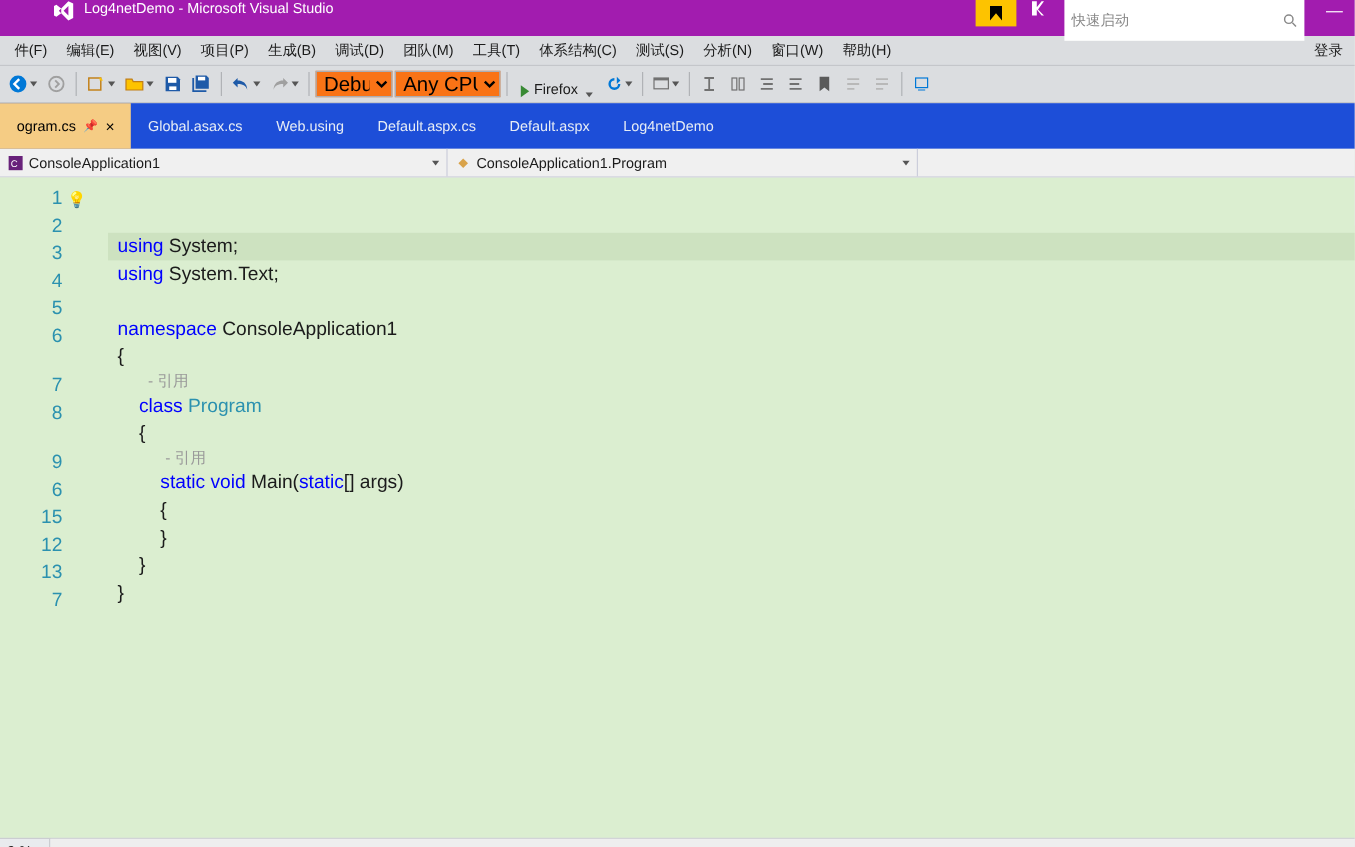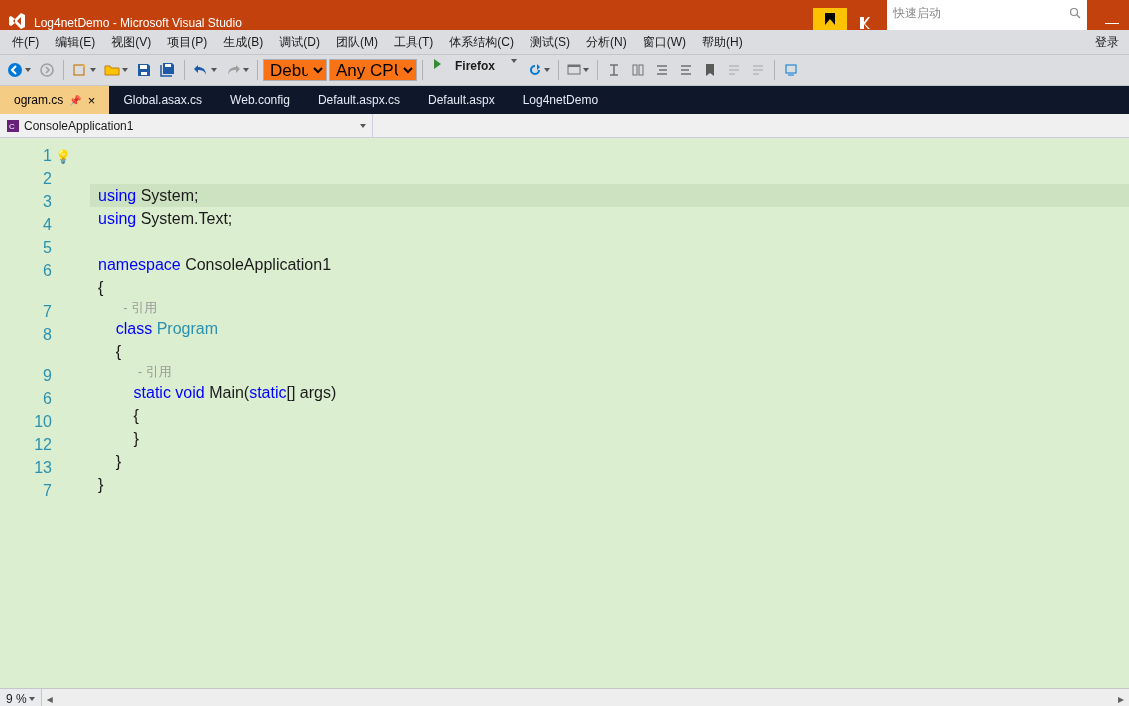--- a/index.html
+++ b/index.html
@@ -1,19 +1,19 @@
 <!DOCTYPE html>
 <html><head>
 <meta charset="utf-8">
 <style>
 * { margin:0; padding:0; box-sizing:border-box; font-family:"Microsoft YaHei","Segoe UI",sans-serif; }
 body { background:#e8ebed; width:1129px; height:706px; overflow:hidden; font-size:12px; color:#1b1b1b; }
 
 
-.titlebar { height:30px; background:#c2410c; display:flex; align-items:flex-end; color:#fff; }
+.titlebar { height:30px; background:#a21caf; display:flex; align-items:flex-start; color:#fff;padding-left:36px; }
 .titlebar .vs-logo { width:34px; display:flex; justify-content:center; }
 .titlebar .title { flex:0 0 auto; padding-right:8px; }
 .titlebar .spacer { flex:1; }
 .titlebar .flag { width:34px; height:22px; background:#fdc300; display:flex; align-items:center; justify-content:center; margin-right:4px; }
 .titlebar .notif { width:28px; display:flex; justify-content:center; }
 .titlebar .search { flex:0 0 200px; height:34px; background:#fff; display:flex; align-items:center; padding:0 6px; color:#888; margin:0 8px; }
 .titlebar .search span { flex:1; }
 .titlebar .winbtn { width:34px; text-align:center; font-size:14px; }
 
 
@@ -21,26 +21,26 @@
 .menubar .m { padding:0 8px; line-height:24px; }
 .menubar .spacer { flex:1; }
 .menubar .login { padding:0 6px; }
 
 
 .toolbar { height:32px; background:#dbdde0; border-top:1px solid #c4c6ca; border-bottom:1px solid #c4c6ca; display:flex; align-items:center; padding:0 4px; gap:2px; }
 .toolbar .btn { min-width:22px; height:22px; display:flex; align-items:center; justify-content:center; padding:0 3px; }
 .toolbar .btn.blue svg path, .toolbar .btn.blue svg circle { fill:#0078d7; }
 .toolbar .sep { width:1px; height:20px; background:#b0b2b6; margin:0 3px; }
 .toolbar select { height:22px; border:1px solid #abadb3; background:#f97316; font-size:17px; padding:0 2px; }
-.toolbar .play { display:flex; align-items:flex-start; gap:14px; padding:0 6px; height:22px;font-weight:bold; }
+.toolbar .play { display:flex; align-items:flex-end; gap:4px; padding:0 6px; height:22px; }
 .toolbar .play .tri { width:0; height:0; border-left:7px solid #388a34; border-top:5px solid transparent; border-bottom:5px solid transparent; }
 .toolbar .dd { width:0; height:0; border-left:3px solid transparent; border-right:3px solid transparent; border-top:4px solid #555; margin-left:2px; }
 
 
-.doctabs { height:28px; background:#0f172a; display:flex; align-items:stretch; }
+.doctabs { height:38px; background:#1d4ed8; display:flex; align-items:stretch; }
 .doctabs .tab { padding:0 14px; display:flex; align-items:center; color:#e6ecf5; font-size:12px; gap:6px; }
 .doctabs .tab.active { background:#f5cc84; color:#000; }
 .doctabs .tab .pin { font-size:10px; }
 .doctabs .tab .close { font-size:13px; }
 
 
 .navbar { height:24px; background:#f0f0f0; border-bottom:1px solid #cccedb; display:flex; align-items:center; }
 .navbar .cell { display:flex; align-items:center; height:100%; border-right:1px solid #cccedb; padding:0 6px; gap:4px; }
 .navbar .cell .dd { margin-left:auto; }
 .navbar .ico { width:14px; height:14px; display:flex; align-items:center; justify-content:center; }
@@ -250,21 +250,21 @@
 <div class="doctabs">
   <div class="tab active">
     <span>ogram.cs</span>
     <span class="pin">📌</span>
     <span class="close">×</span>
   </div>
   <div class="tab">
       <span>Global.asax.cs</span>
     </div>
   <div class="tab">
-      <span>Web.config</span>
+      <span>Web.using</span>
     </div>
   <div class="tab">
       <span>Default.aspx.cs</span>
     </div>
   <div class="tab">
       <span>Default.aspx</span>
     </div>
   <div class="tab">
       <span>Log4netDemo</span>
     </div>
@@ -272,37 +272,46 @@
 
 <div class="navbar">
   <div class="cell c1">
     <div class="ico">
         <svg width="12" height="12" viewBox="0 0 12 12">
           <rect width="12" height="12" fill="#68217a"></rect>
           <text x="2" y="9" font-size="8" fill="#fff">C</text>
         </svg>
       </div>
     <span>ConsoleApplication1</span>
+      <div class="dd"></div>
+  </div>
+  <div class="cell c2">
+    <div class="ico">
+        <svg width="12" height="12" viewBox="0 0 12 12">
+          <path d="M2 6l4-4 4 4-4 4z" fill="#d9a34a"></path>
+        </svg>
+      </div>
+    <span>ConsoleApplication1.Program</span>
       <div class="dd"></div>
   </div>
 </div>
 
 <div class="editor">
   <div class="gutter">
     <div class="ln bulb">1</div>
     <div class="ln">2</div>
     <div class="ln">3</div>
     <div class="ln">4</div>
     <div class="ln">5</div>
     <div class="ln">6</div>
     <div class="ln" style="margin-top:18px">7</div>
     <div class="ln">8</div>
     <div class="ln" style="margin-top:18px">9</div>
     <div class="ln">6</div>
-    <div class="ln">10</div>
+    <div class="ln">15</div>
     <div class="ln">12</div>
     <div class="ln">13</div>
     <div class="ln">7</div>
   </div>
   <div class="margin"></div>
   <div class="code">
     <div class="row hl"><span class="kw">using</span><span> System;</span></div>
     <div class="row"><span class="kw">using</span><span> System.Text;</span></div>
     <div class="row"></div>
     <div class="row"><span class="kw">namespace</span><span> ConsoleApplication1</span></div>

